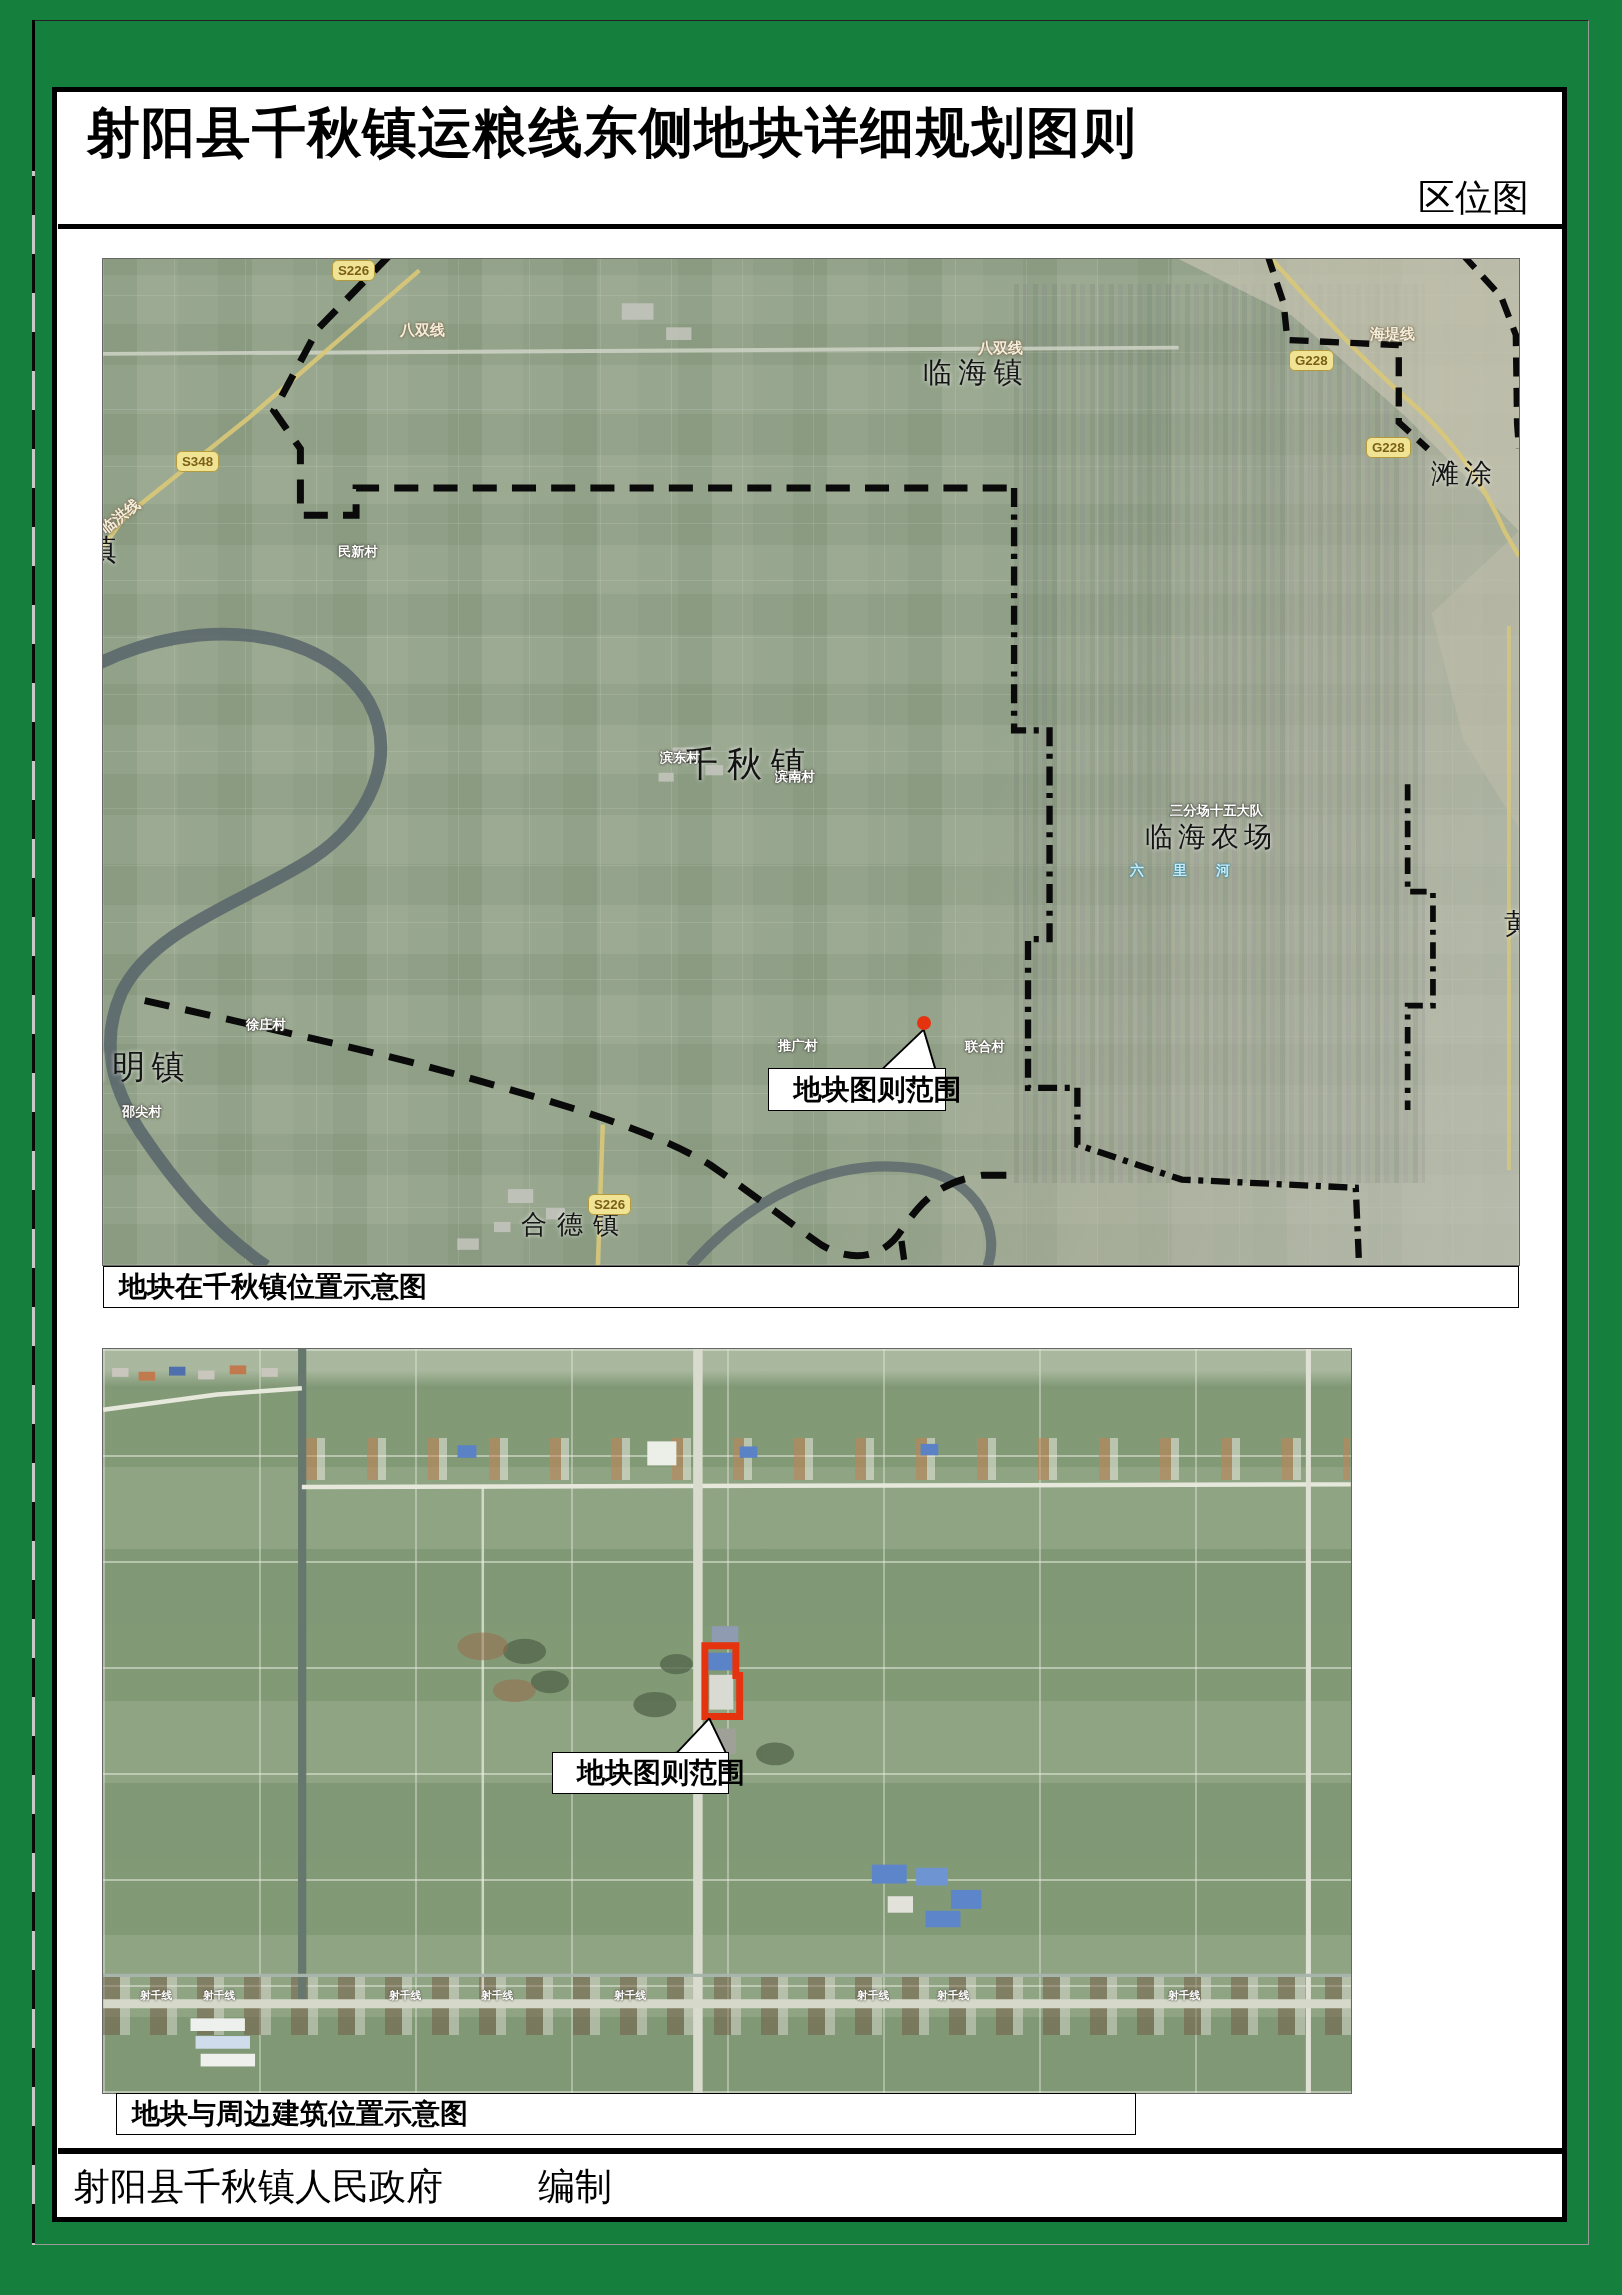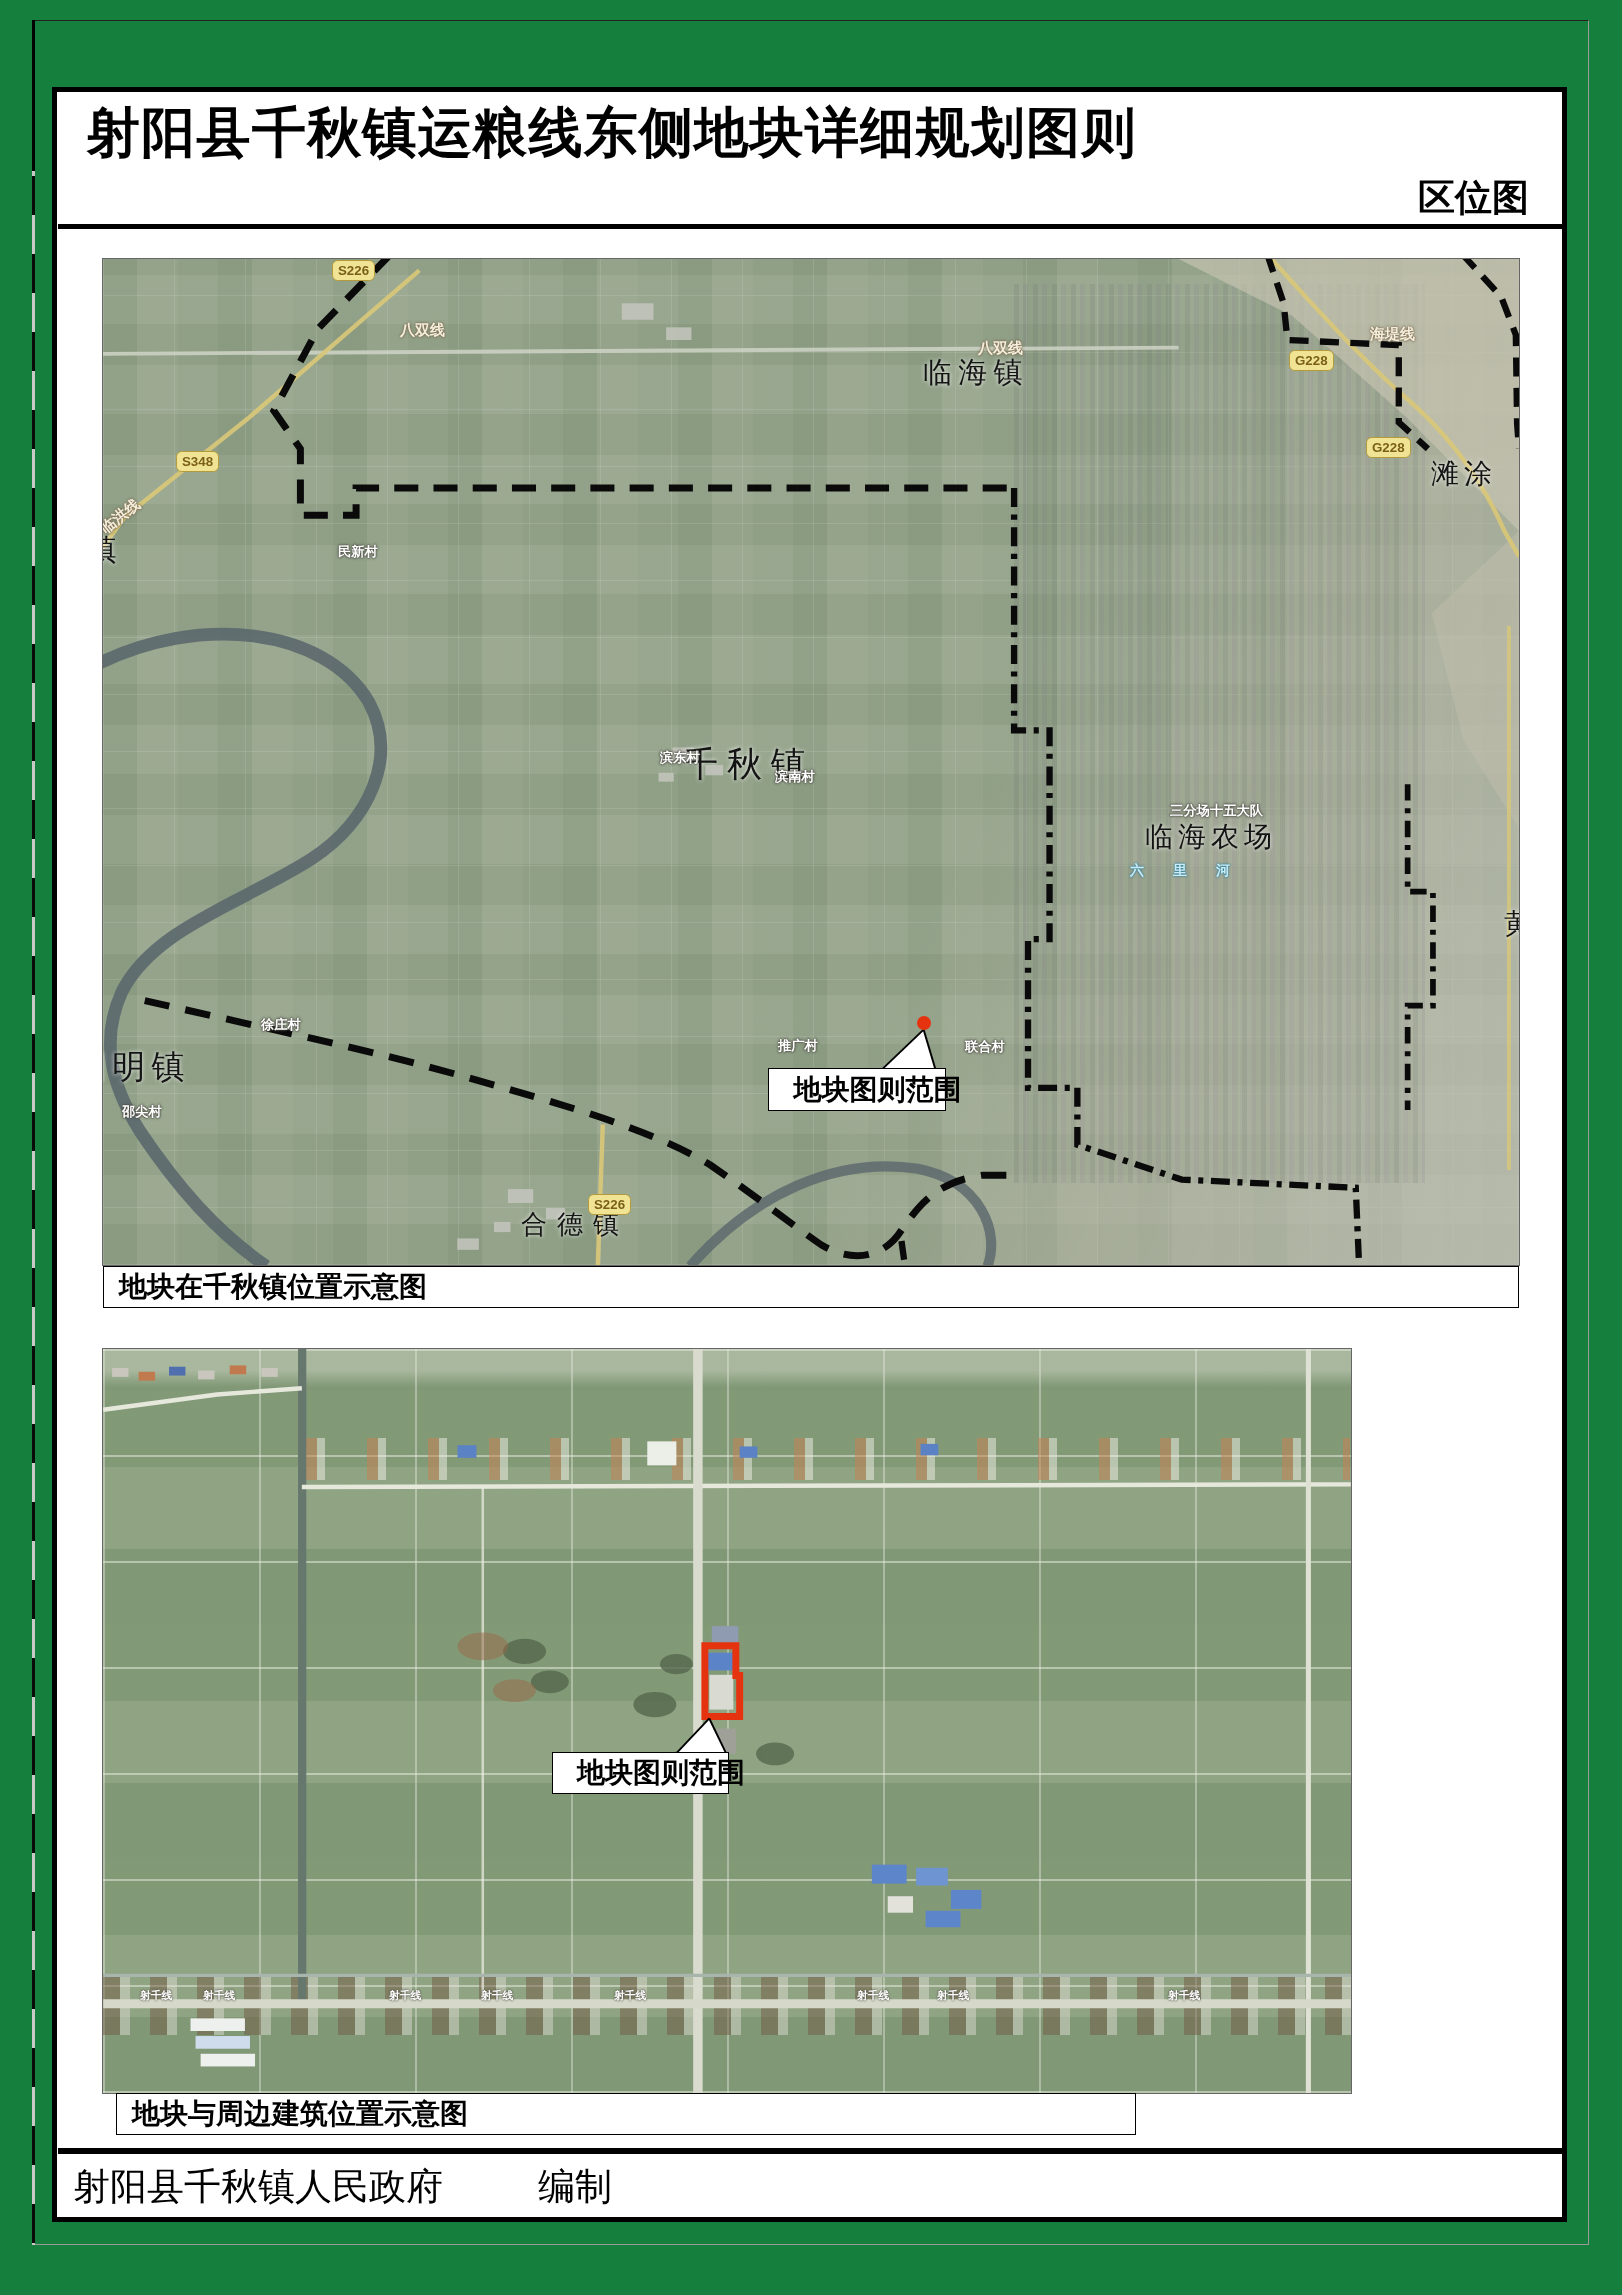--- a/index.html
+++ b/index.html
@@ -13,21 +13,21 @@
                  linear-gradient(180deg,#000 0 151px,rgba(0,0,0,0) 151px),
                  repeating-linear-gradient(180deg,#0a0a0a 0 39px,#c9c9c9 39px 78px);}
   
   .frame{position:absolute;left:52px;top:87px;width:1515px;height:2135px;
          border:5.7px solid #000;box-sizing:border-box;background:#fff;}
   
   .header{position:absolute;left:58px;top:93px;width:1504px;height:136px;
           border-bottom:5.7px solid #000;box-sizing:border-box;background:#fff;}
   .title{position:absolute;left:28px;top:3.8px;font-size:54px;font-weight:bold;color:#000;
          letter-spacing:1.3px;white-space:nowrap;}
-  .corner-label{position:absolute;right:33px;bottom:1.3px;font-size:37px;font-weight:bold;color:#000;text-align:right;}
+  .corner-label{position:absolute;right:33px;bottom:1.3px;font-size:37px;font-weight:normal;color:#000;text-align:right;}
   
   .map{position:absolute;overflow:hidden;outline:0.6px solid #666;}
   .map1{left:103px;top:259px;width:1416px;height:1006px;
     background-color:#9aa892;
     background-image:
       linear-gradient(113deg, rgba(190,187,172,0) 60%, rgba(190,187,172,.45) 76%, rgba(199,198,188,.7) 100%),
       repeating-linear-gradient(90deg, rgba(255,255,255,.11) 0 1.3px, rgba(0,0,0,0) 1.3px 71px),
       repeating-linear-gradient(0deg, rgba(255,255,255,.11) 0 1.3px, rgba(0,0,0,0) 1.3px 57px),
       repeating-linear-gradient(90deg, rgba(92,118,84,.16) 0 34px, rgba(158,170,140,.14) 34px 75px, rgba(120,138,104,.10) 75px 115px),
       repeating-linear-gradient(0deg, rgba(104,126,92,.15) 0 41px, rgba(172,182,156,.12) 41px 90px);}
@@ -133,21 +133,21 @@
     <span class="town" style="left:820px;top:94px;font-size:29px;letter-spacing:6.3px;">临海镇</span>
     <span class="town" style="left:580px;top:482px;font-size:35px;letter-spacing:8.9px;">千秋镇</span>
     <span class="town" style="left:1042px;top:559px;font-size:28px;letter-spacing:5px;">临海农场</span>
     <span class="town" style="left:418px;top:948px;font-size:26px;letter-spacing:10px;text-align:center;">合德镇</span>
     <span class="town" style="left:-30px;top:786px;font-size:33px;letter-spacing:6.3px;">阳明镇</span>
     <span class="town" style="left:1328px;top:196px;font-size:28px;letter-spacing:5px;">滩涂</span>
     <span class="town" style="left:1401px;top:646px;font-size:28px;">黄</span>
     <span class="town" style="left:-16.5px;top:271px;font-size:30px;">镇</span>
 
     <span class="vlg" style="left:235px;top:284px;">民新村</span>
-    <span class="vlg" style="left:158px;top:757px;">徐庄村</span>
+    <span class="vlg" style="left:143px;top:757px;">徐庄村</span>
     <span class="vlg" style="left:19px;top:844px;">邵尖村</span>
     <span class="vlg" style="left:675px;top:778px;">推广村</span>
     <span class="vlg" style="left:862px;top:779px;text-align:center;">联合村</span>
     <span class="vlg" style="left:672px;top:509px;">滨南村</span>
     <span class="vlg" style="left:557px;top:490px;">滨东村</span>
     <span class="vlg" style="left:1067px;top:543px;">三分场十五大队</span>
 
     <span class="tan" style="left:297px;top:62px;">八双线</span>
     <span class="tan" style="left:875px;top:80px;">八双线</span>
     <span class="tan" style="left:1267px;top:66px;">海堤线</span>

